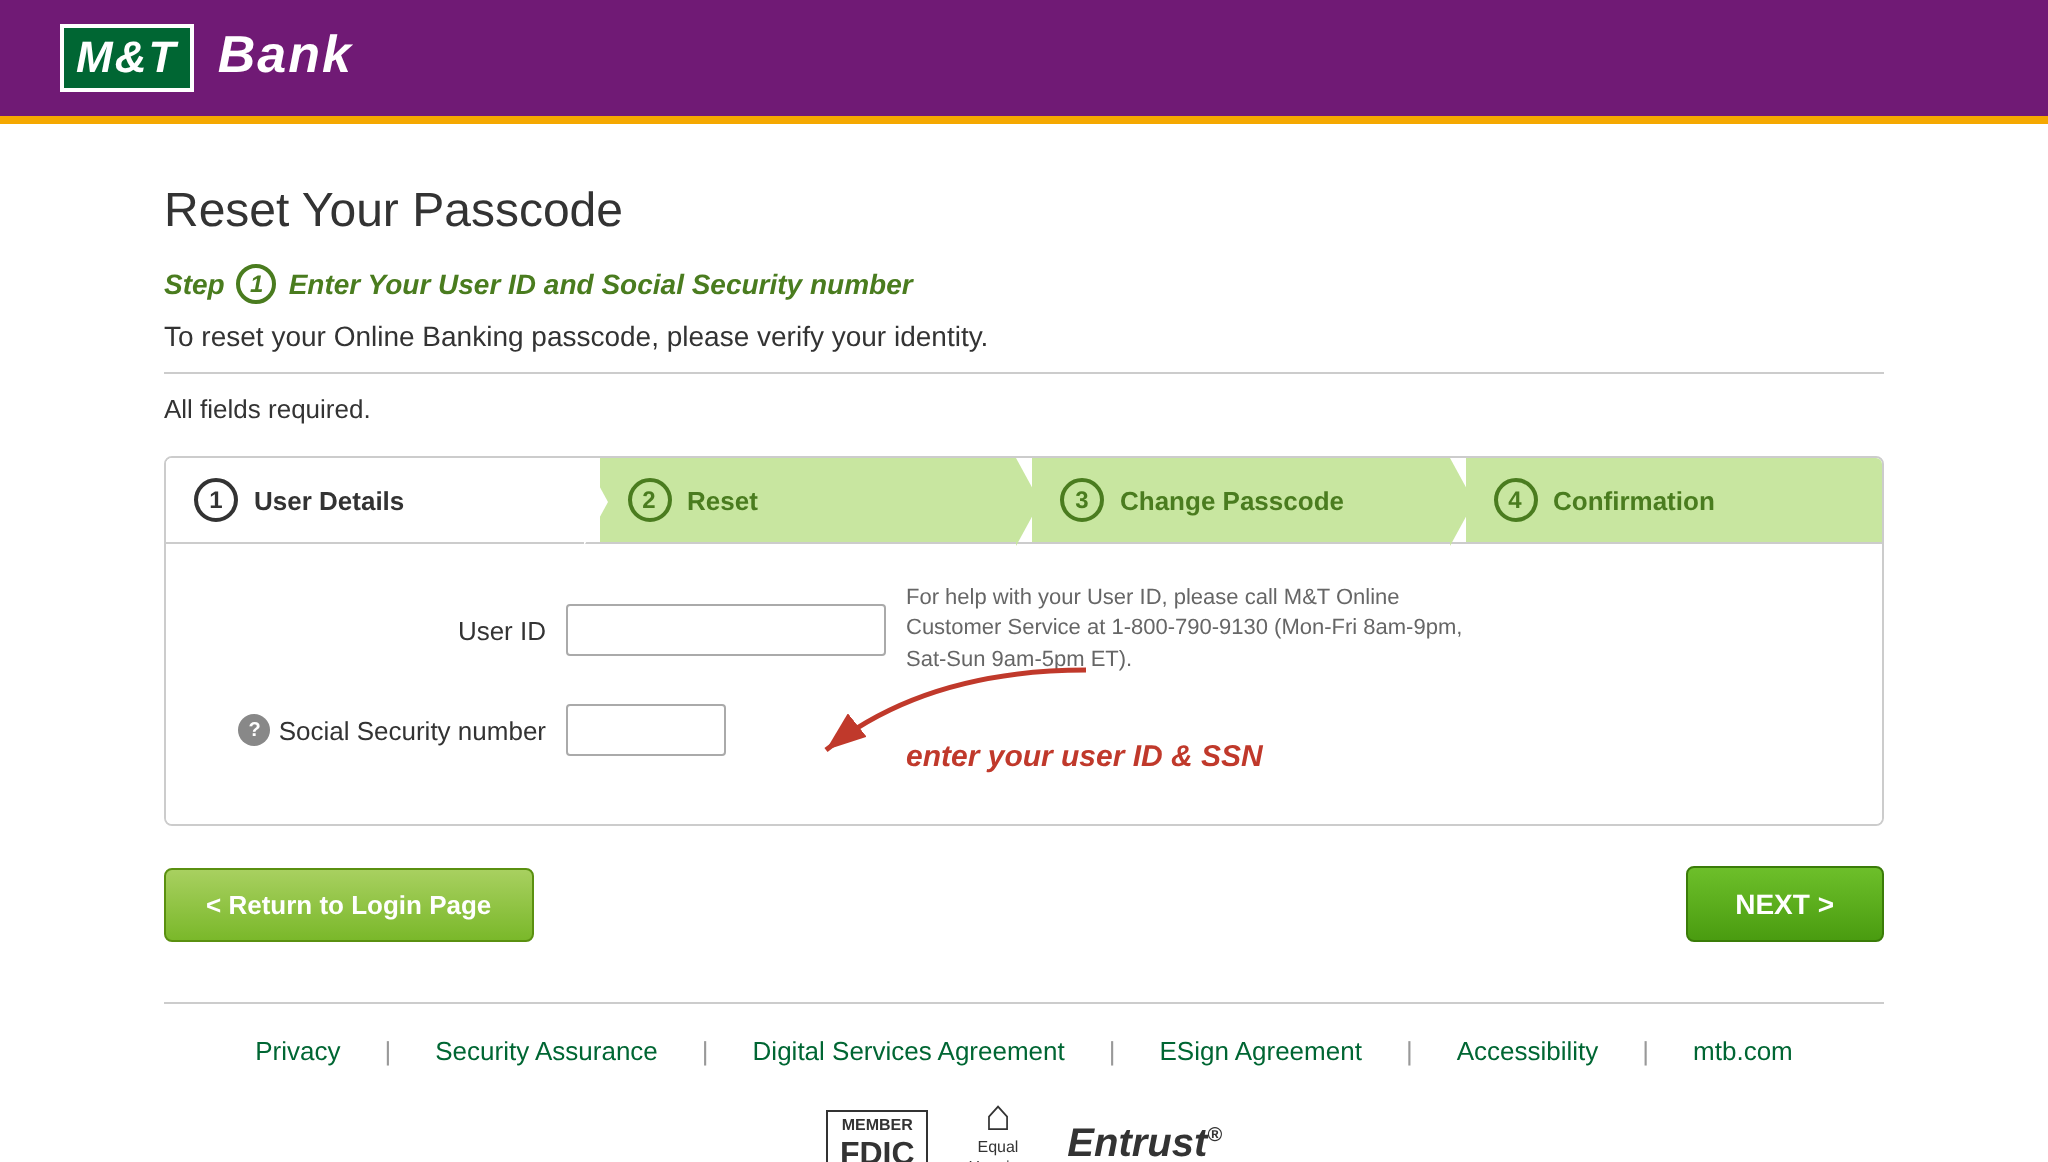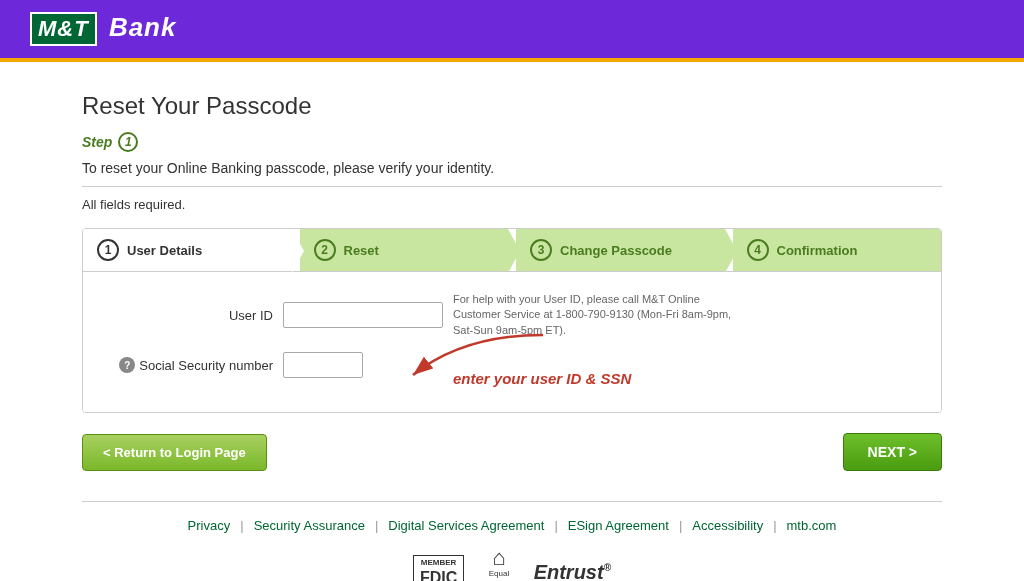--- a/index.html
+++ b/index.html
@@ -1,20 +1,20 @@
 <!DOCTYPE html>
 <html><head>
   <meta charset="utf-8">
   <style>
     * { box-sizing: border-box; margin: 0; padding: 0; }
     body { font-family: Arial, sans-serif; font-size: 14px; background: #fff; color: #333; }
 
     
     .header {
-      background: #6d28d9;
+      background: #701a75;
       padding: 12px 30px;
       border-bottom: 4px solid #f5a800;
     }
     .header-logo {
       color: #fff;
       font-size: 26px;
       font-weight: bold;
       letter-spacing: 1px;
     }
     .header-logo span {
@@ -259,21 +259,21 @@
       border-top: 1px solid #ccc;
       margin-top: 30px;
       padding-top: 16px;
       text-align: center;
     }
 
     .footer-links {
       display: flex;
       justify-content: center;
       align-items: center;
-      gap: 0;
+      gap: 12px;
       margin-bottom: 14px;
       flex-wrap: wrap;
     }
 
     .footer-link {
       color: #006633;
       font-size: 13px;
       text-decoration: none;
       cursor: pointer;
       padding: 0 10px;
@@ -340,20 +340,21 @@
     <span class="logo-box">M&amp;T</span><span> Bank</span>
   </div>
 </header>
 
 <main class="main-content">
   <h1 class="page-title">Reset Your Passcode</h1>
 
   <div class="step-label">
     <span>Step</span>
     <span class="step-circle">1</span>
+    <span>Enter Your User ID and Social Security number</span>
   </div>
 
   <p class="step-description">To reset your Online Banking passcode, please verify your identity.</p>
   <hr class="divider-line">
   <p class="fields-required">All fields required.</p>
 
   <div class="wizard-box">
     <div class="wizard-steps">
 
       <div class="wizard-step active">

